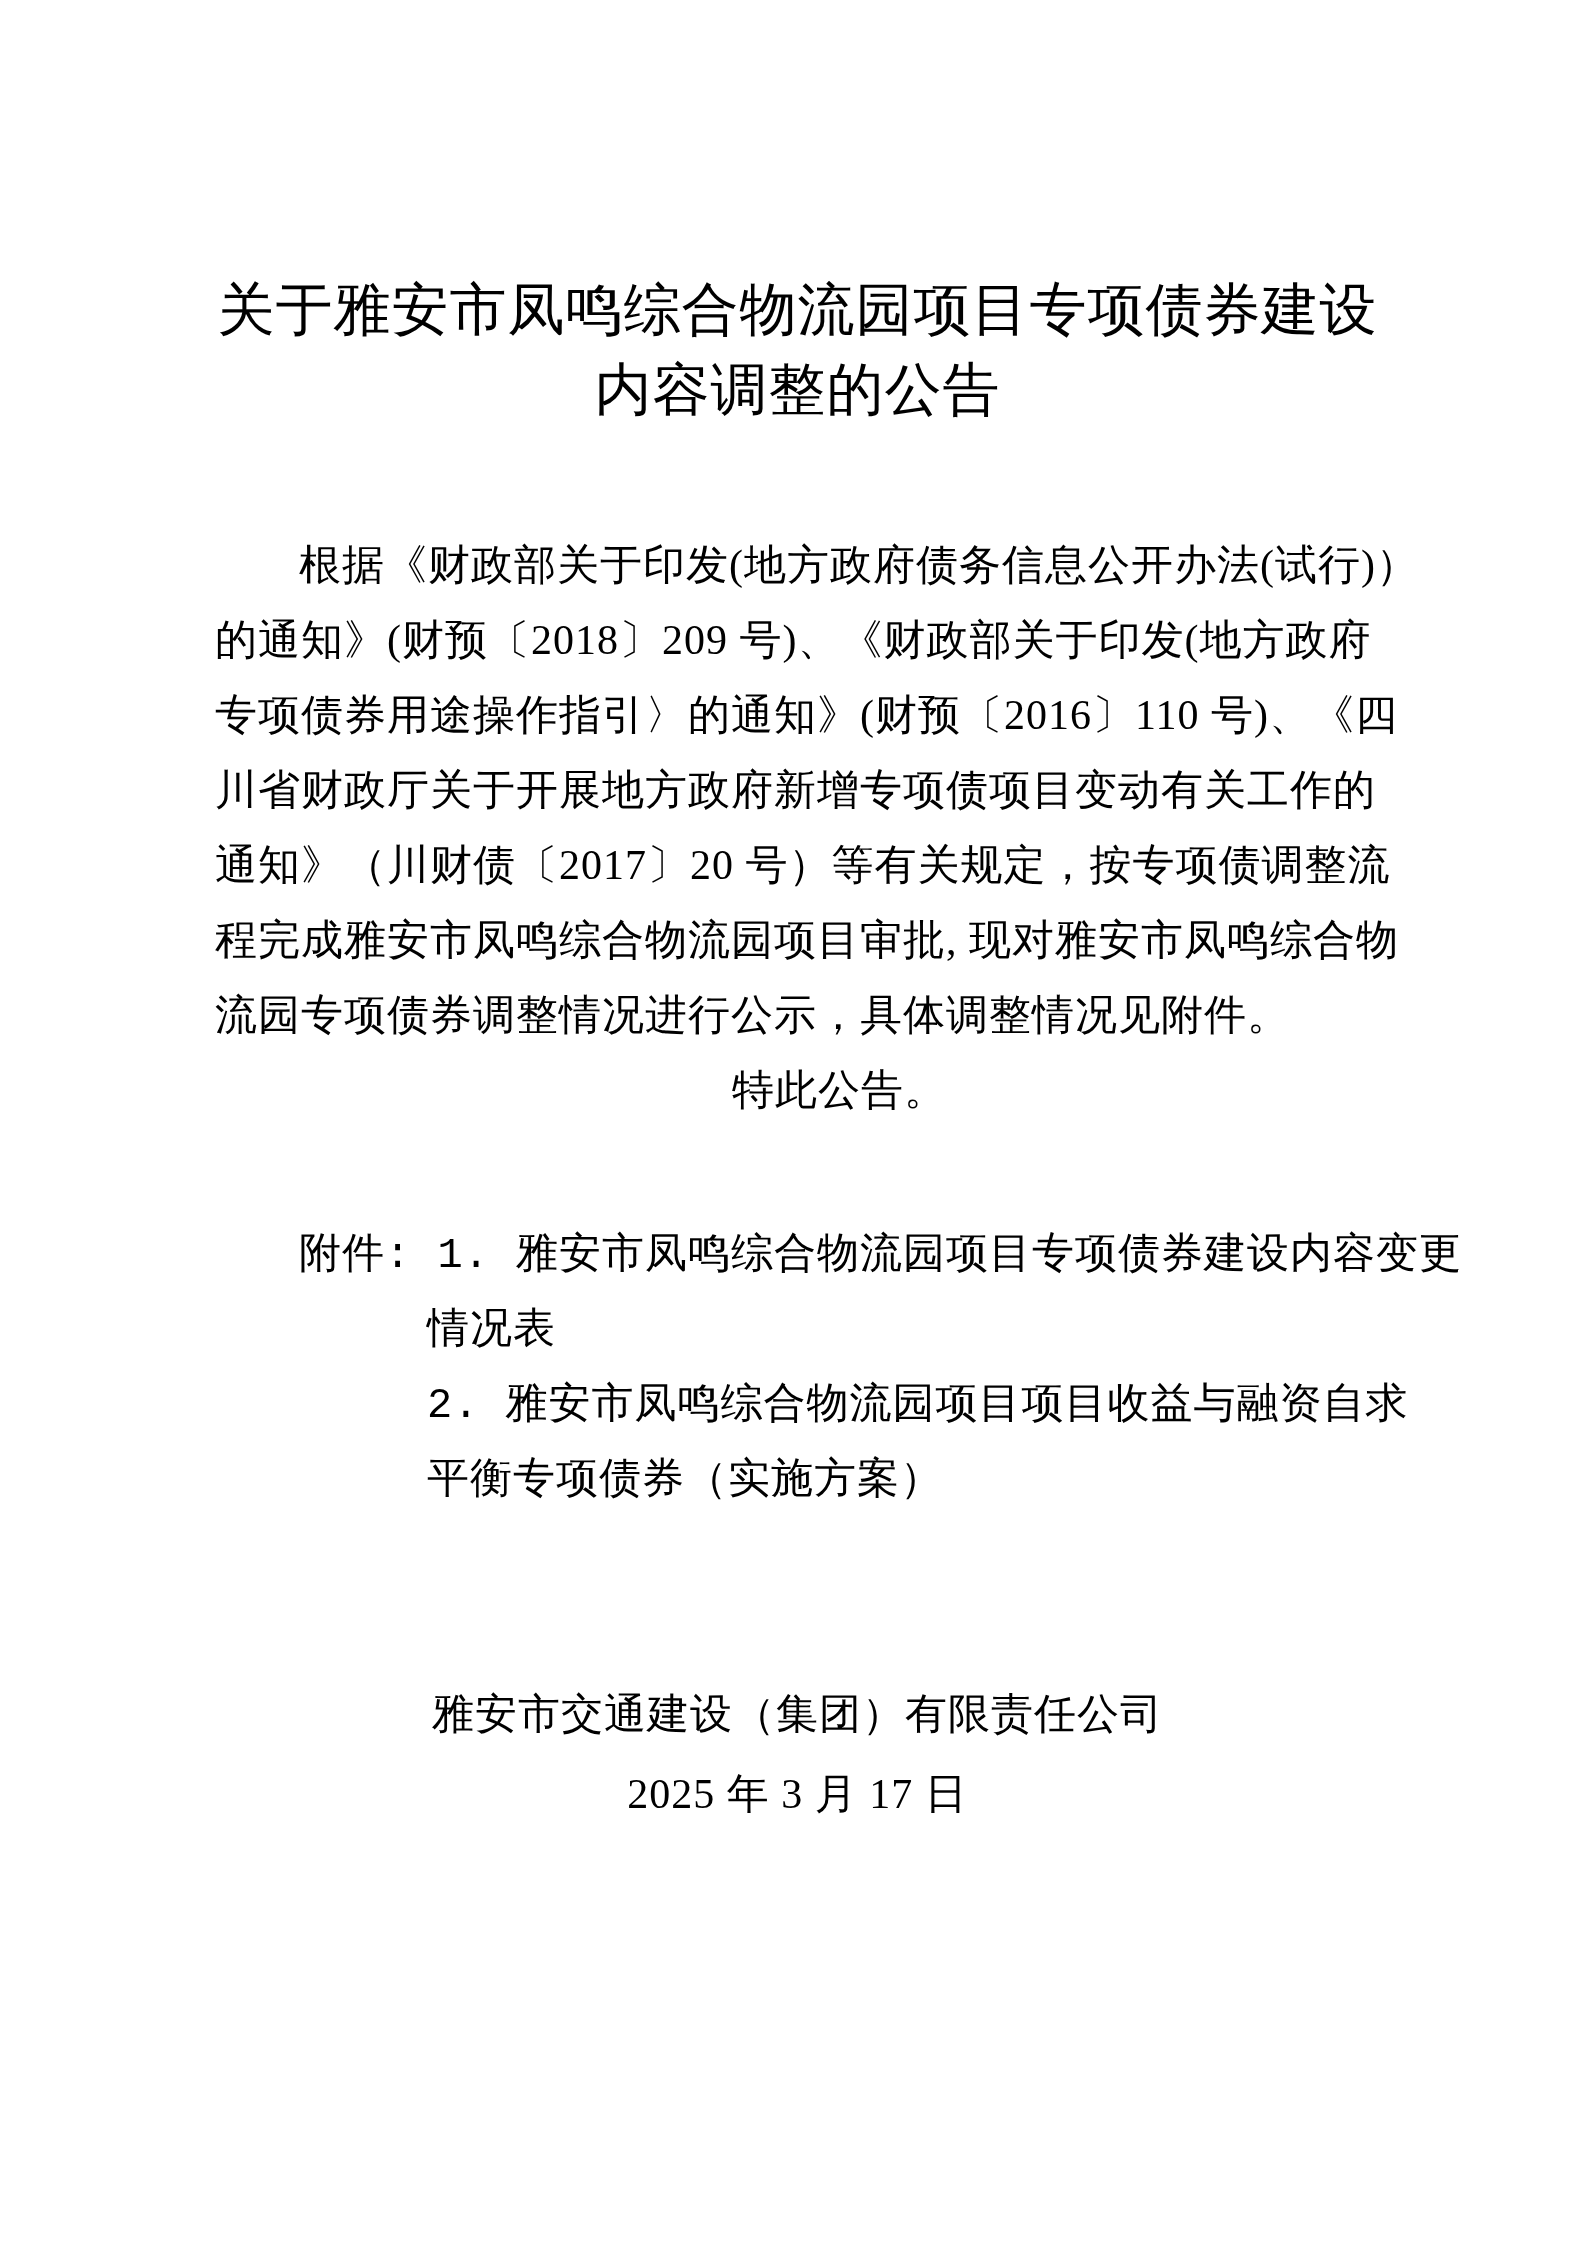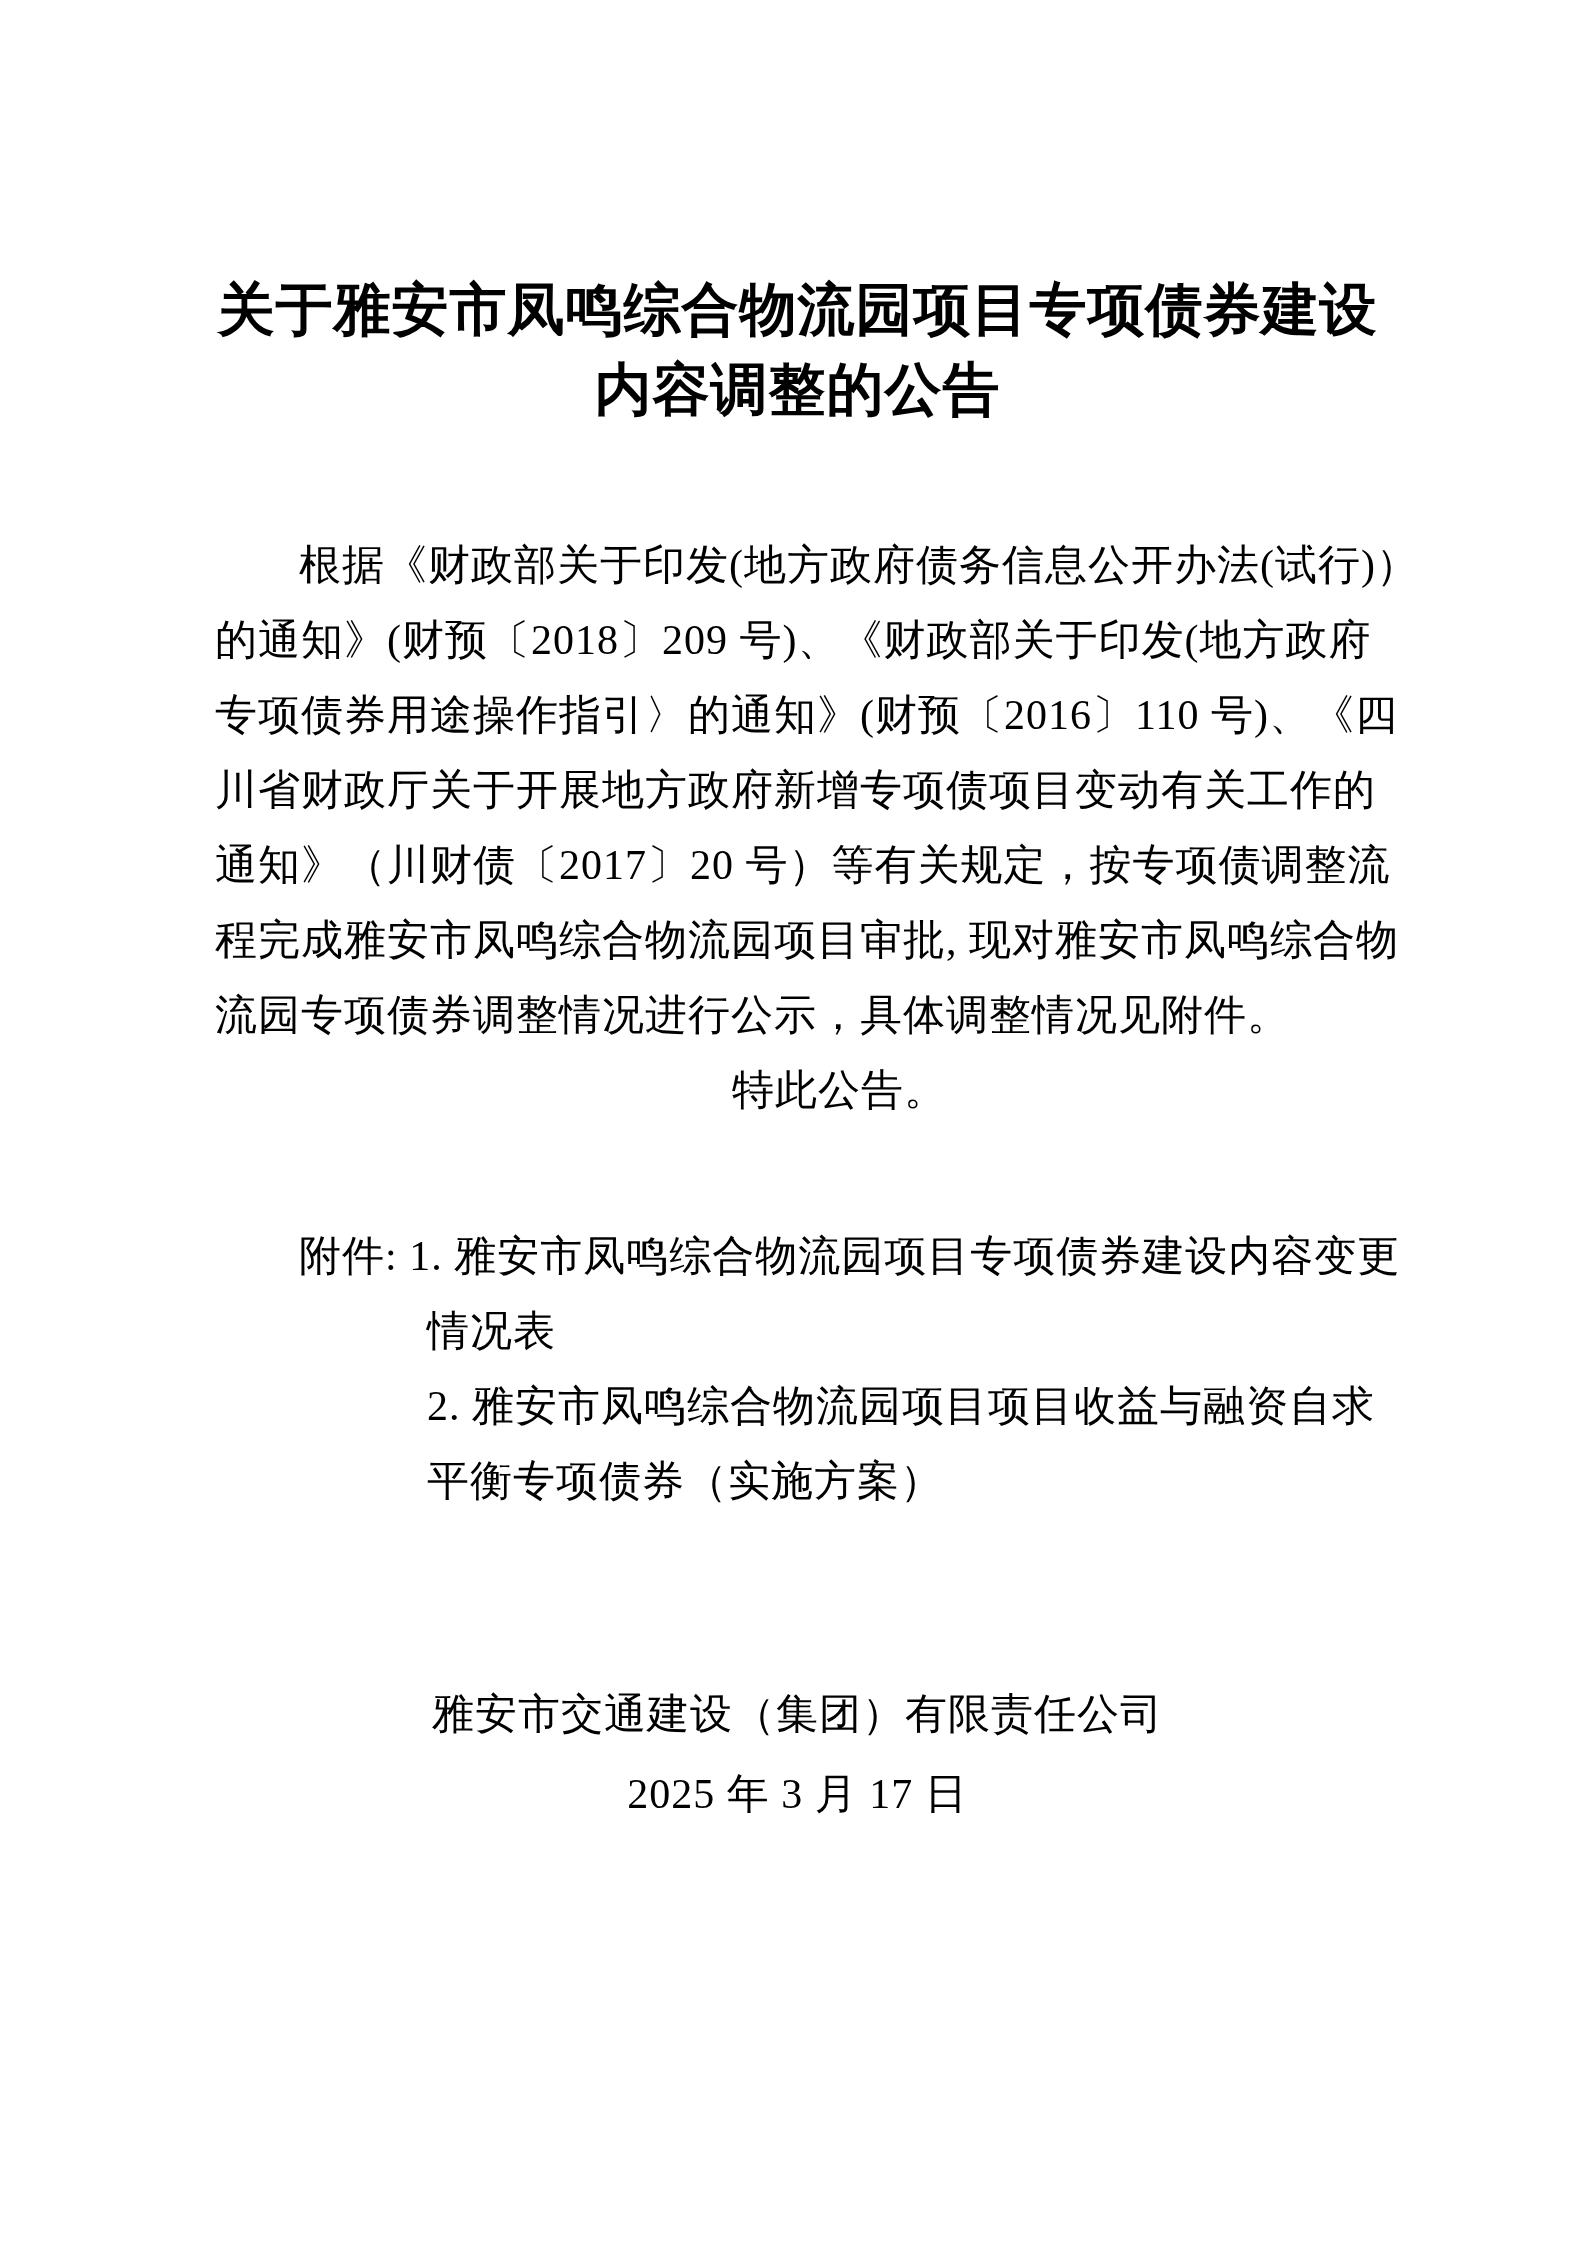--- a/index.html
+++ b/index.html
@@ -15,30 +15,31 @@
     background: #ffffff;
     box-sizing: border-box;
     padding: 270px 207px 0 215px;
     font-family: "Liberation Serif", "DejaVu Serif", serif;
     color: #000000;
     overflow: hidden;
   }
   .doc-title {
     margin: 0;
     font-size: 57px;
-    font-weight: bold;
+    font-weight: normal;
     line-height: 80px;
     text-align: center;
     letter-spacing: 1px;
   }
   .body-block {
     margin-top: 98px;
   }
   .attach-block {
     margin-top: 91px;
+    font-family: Liberation Mono, monospace;
   }
   .bline {
     font-size: 42px;
     line-height: 75px;
     letter-spacing: 1px;
     white-space: nowrap;
     text-align: left;
   }
   .indent2 { padding-left: 84px; text-align: center; }
   .indent5 { padding-left: 212px; }

